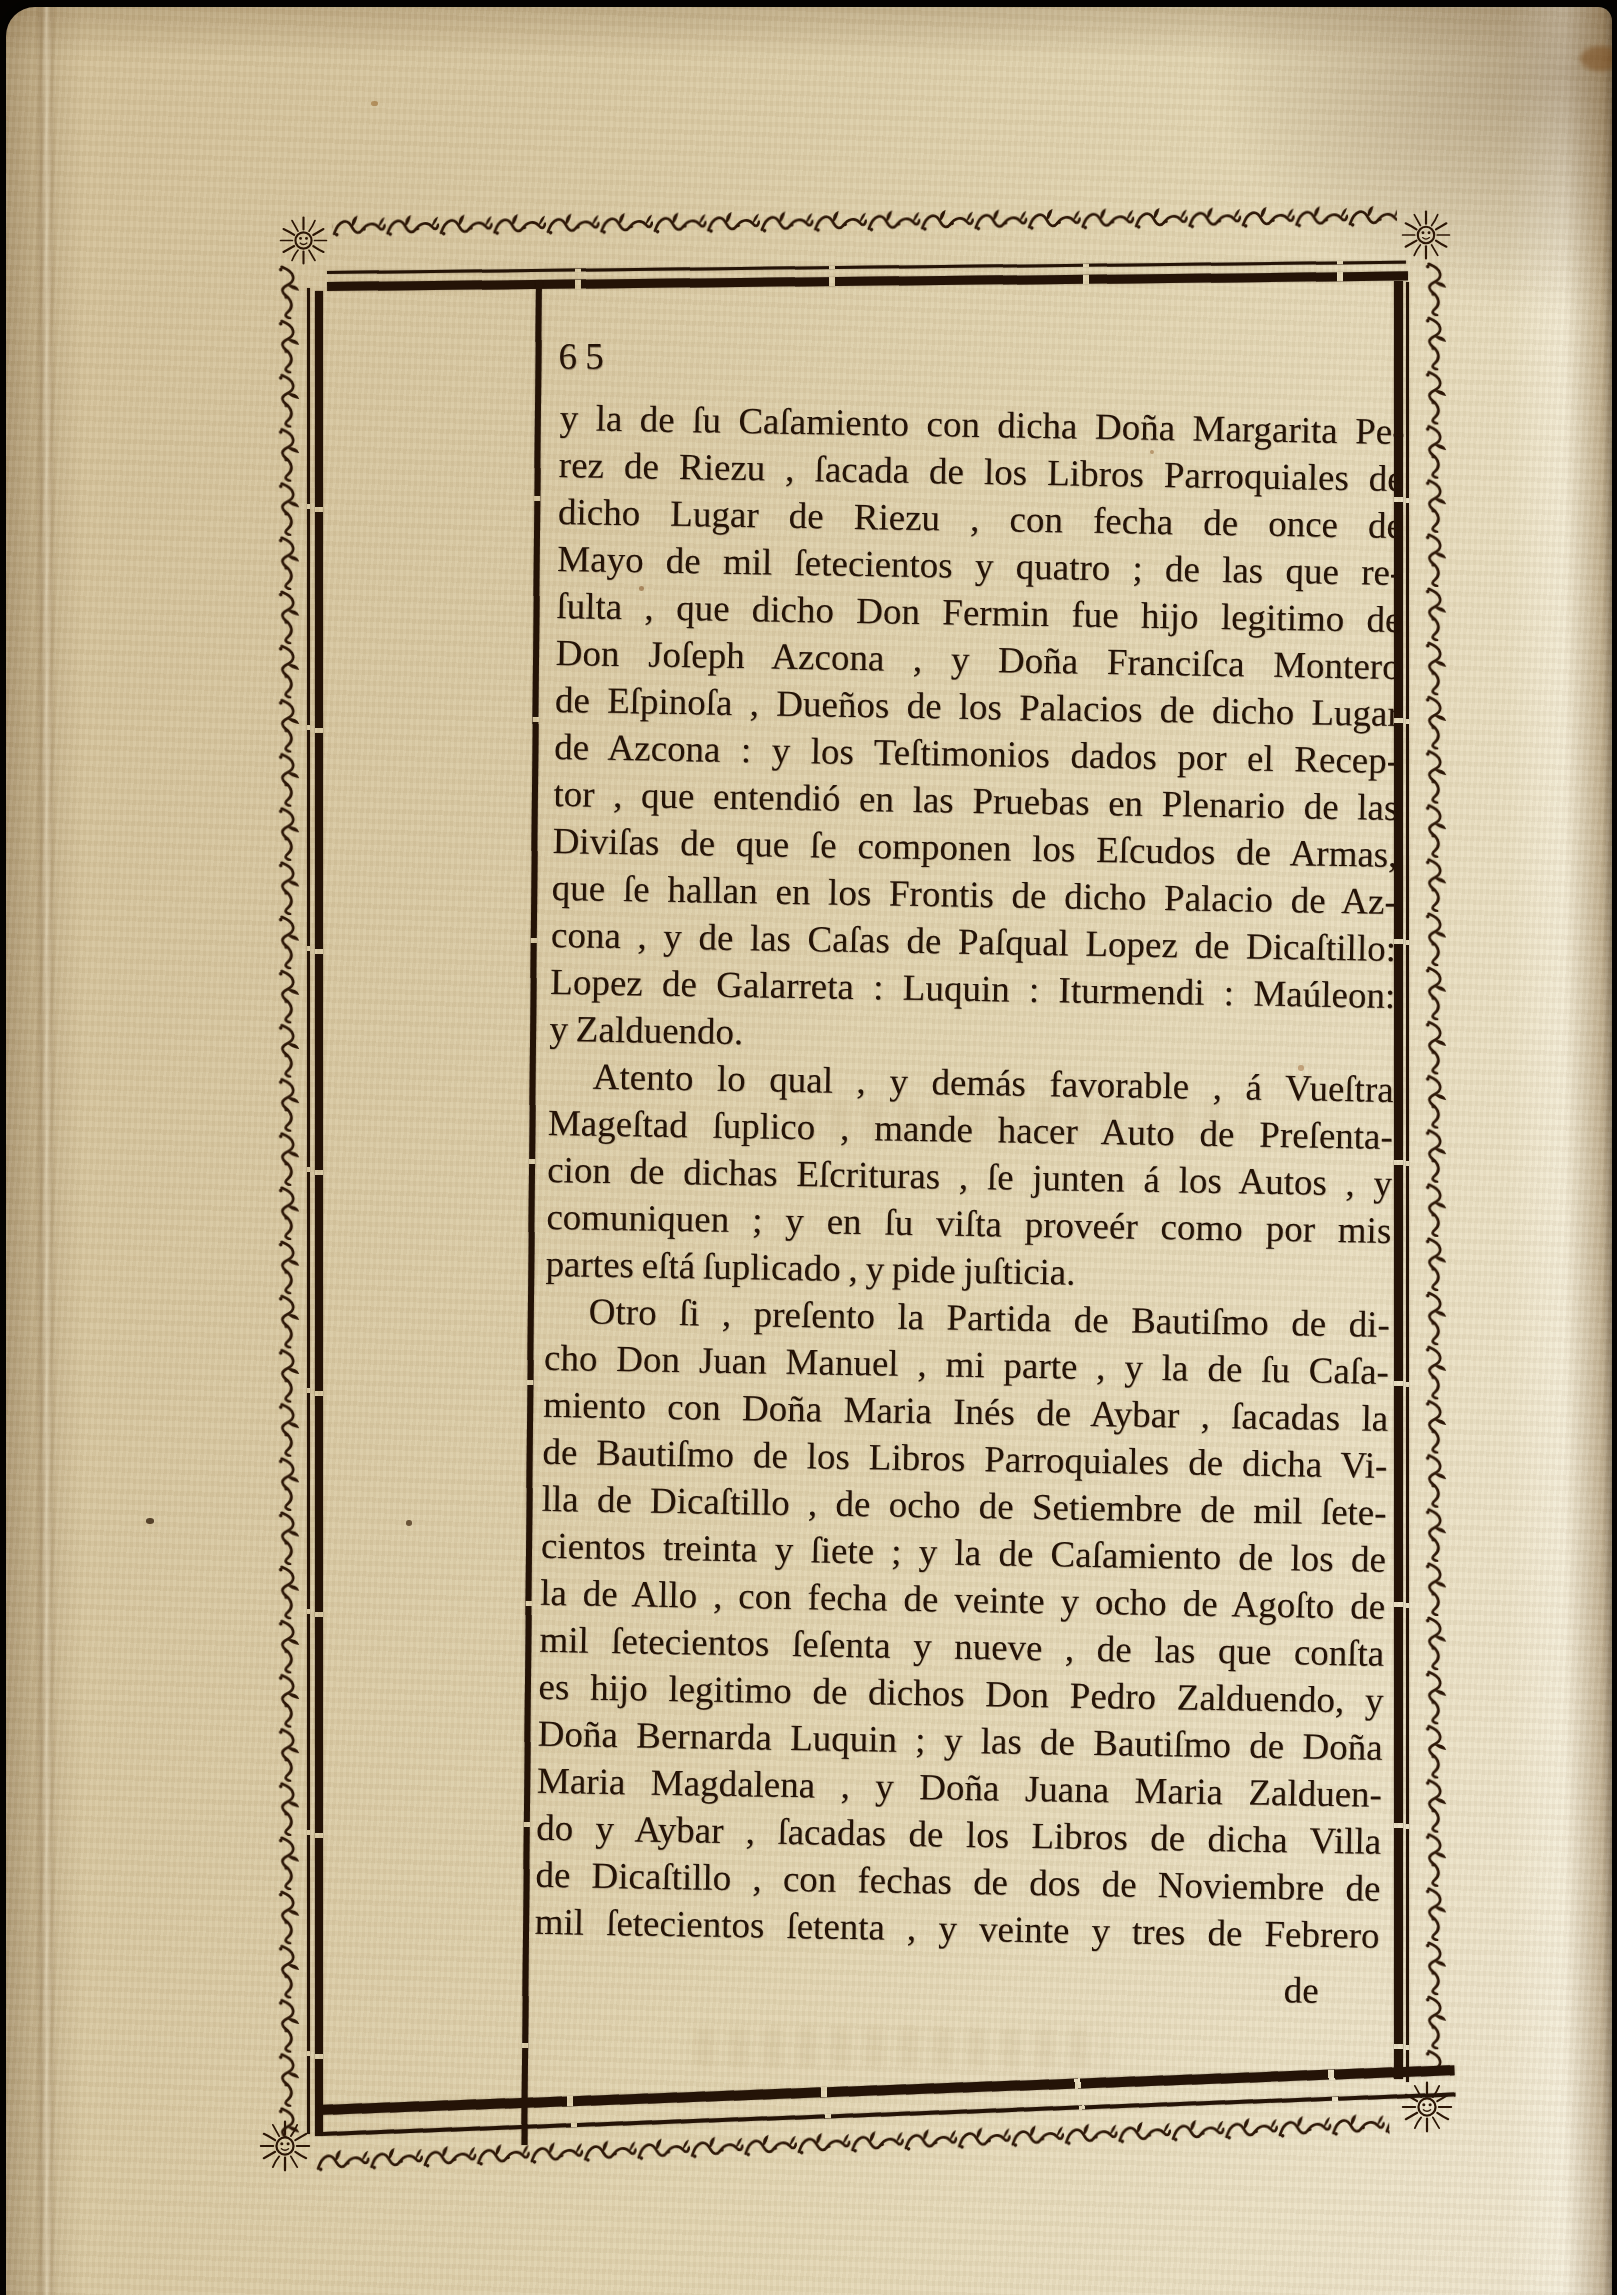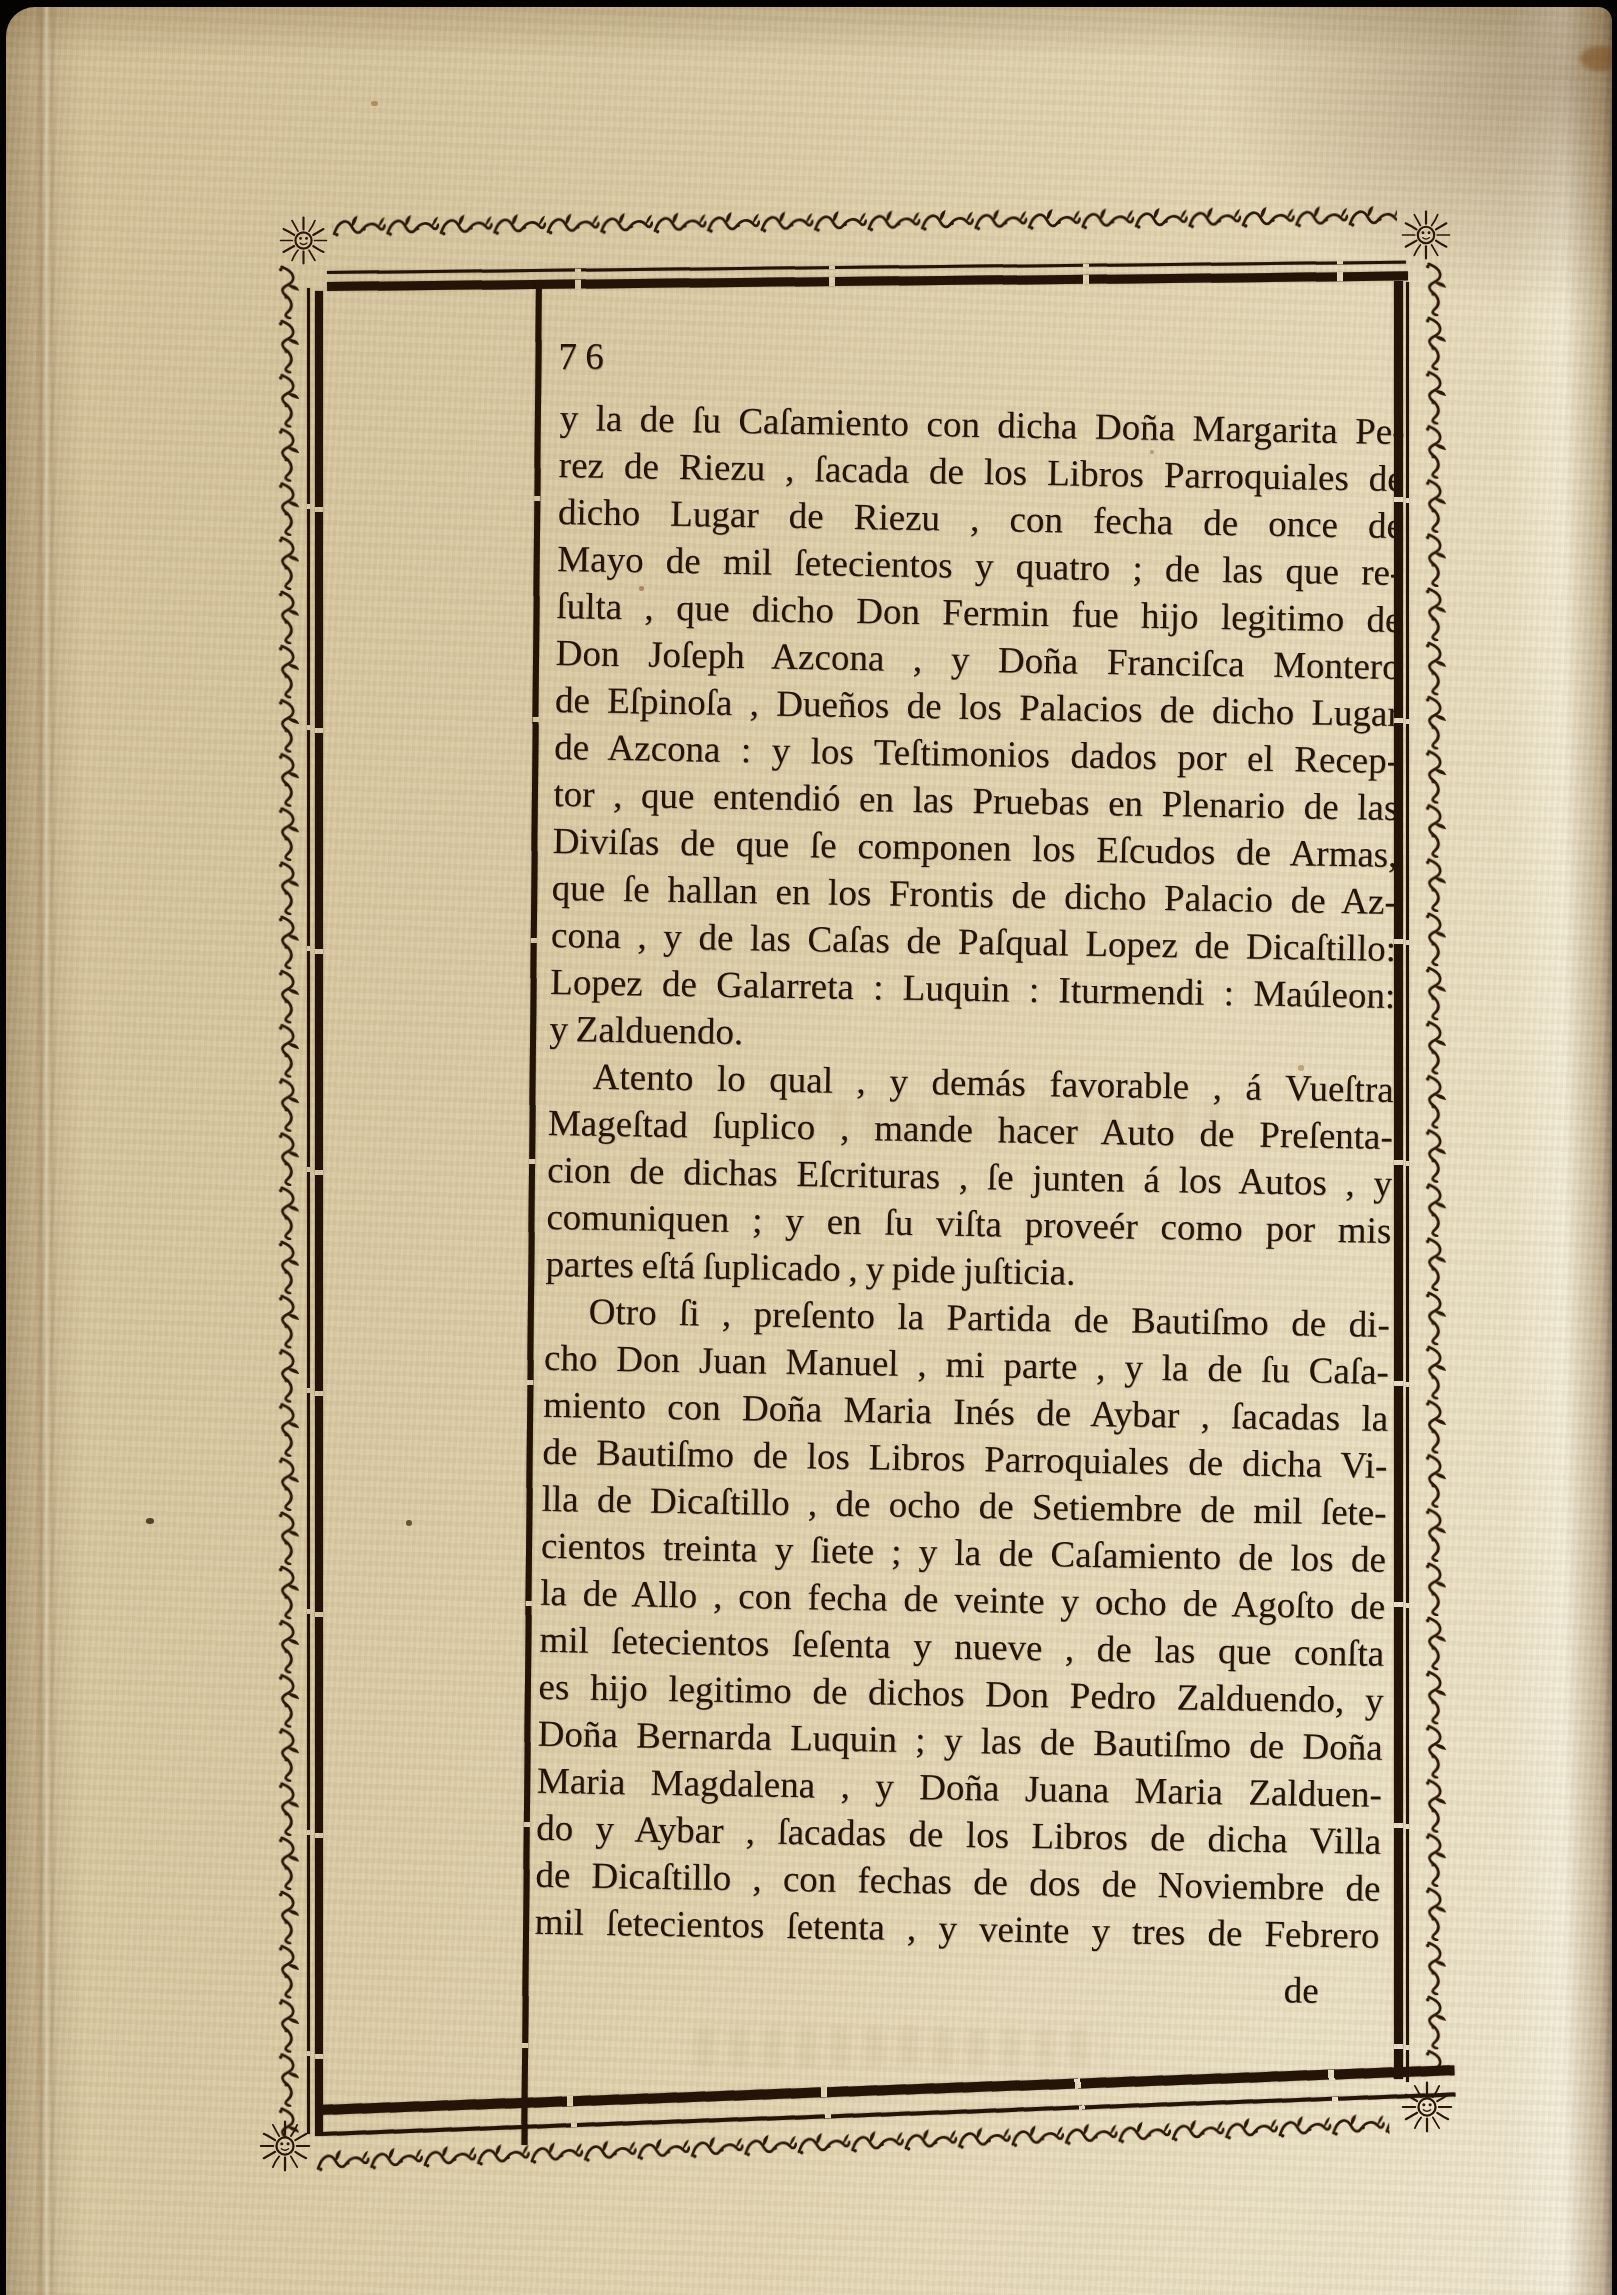--- a/index.html
+++ b/index.html
@@ -248,21 +248,21 @@
       <div class="rule h r-up" style="left:321px;top:264px;width:1079px;height:3.2px;"></div>
       <div class="rule h r-up ph1" style="left:321px;top:275px;width:1081px;height:8.7px;"></div>
       <div class="rule v" style="left:301px;top:281px;width:2.8px;height:1846px;"></div>
       <div class="rule v ph2" style="left:309px;top:284px;width:7.8px;height:1845px;"></div>
       <div class="rule v r-dn ph1" style="left:530px;top:273px;width:6.4px;height:1865px;"></div>
       <div class="rule v ph1" style="left:1388px;top:274px;width:8.3px;height:1798px;"></div>
       <div class="rule v" style="left:1400px;top:275px;width:2.8px;height:1800px;"></div>
       <div class="rule h r-bot ph2" style="left:313px;top:2098px;width:1136px;height:10px;"></div>
       <div class="rule h r-bot" style="left:317px;top:2125px;width:1133px;height:3.7px;"></div>
 
-      <div class="folio">76</div>
+      <div class="folio">65</div>
 
       <div class="textcol">
         <div>
             <div class="line"><span>y la de ſu Caſamiento con dicha Doña Margarita Pe-</span></div>
             <div class="line"><span>rez de Riezu , ſacada de los Libros Parroquiales de</span></div>
             <div class="line"><span>dicho Lugar de Riezu , con fecha de once de</span></div>
             <div class="line"><span>Mayo de mil ſetecientos y quatro ; de las que re-</span></div>
             <div class="line"><span>ſulta , que dicho Don Fermin fue hijo legitimo de</span></div>
             <div class="line"><span>Don Joſeph Azcona , y Doña Franciſca Montero</span></div>
             <div class="line"><span>de Eſpinoſa , Dueños de los Palacios de dicho Lugar</span></div>

